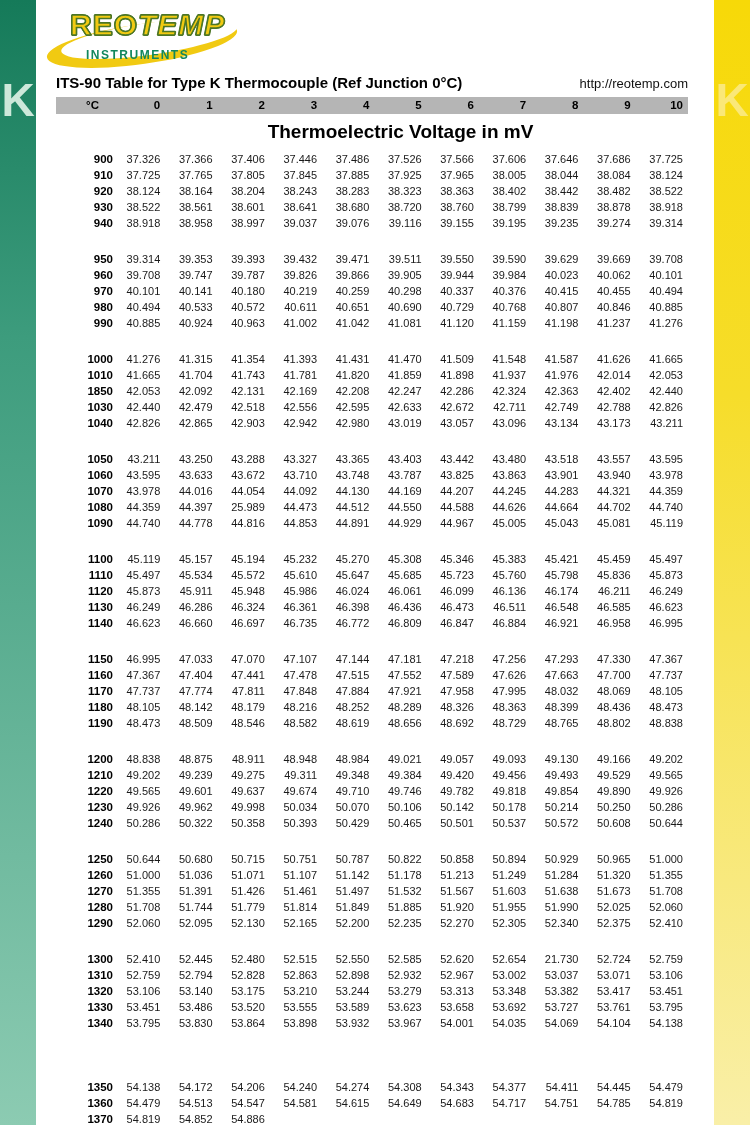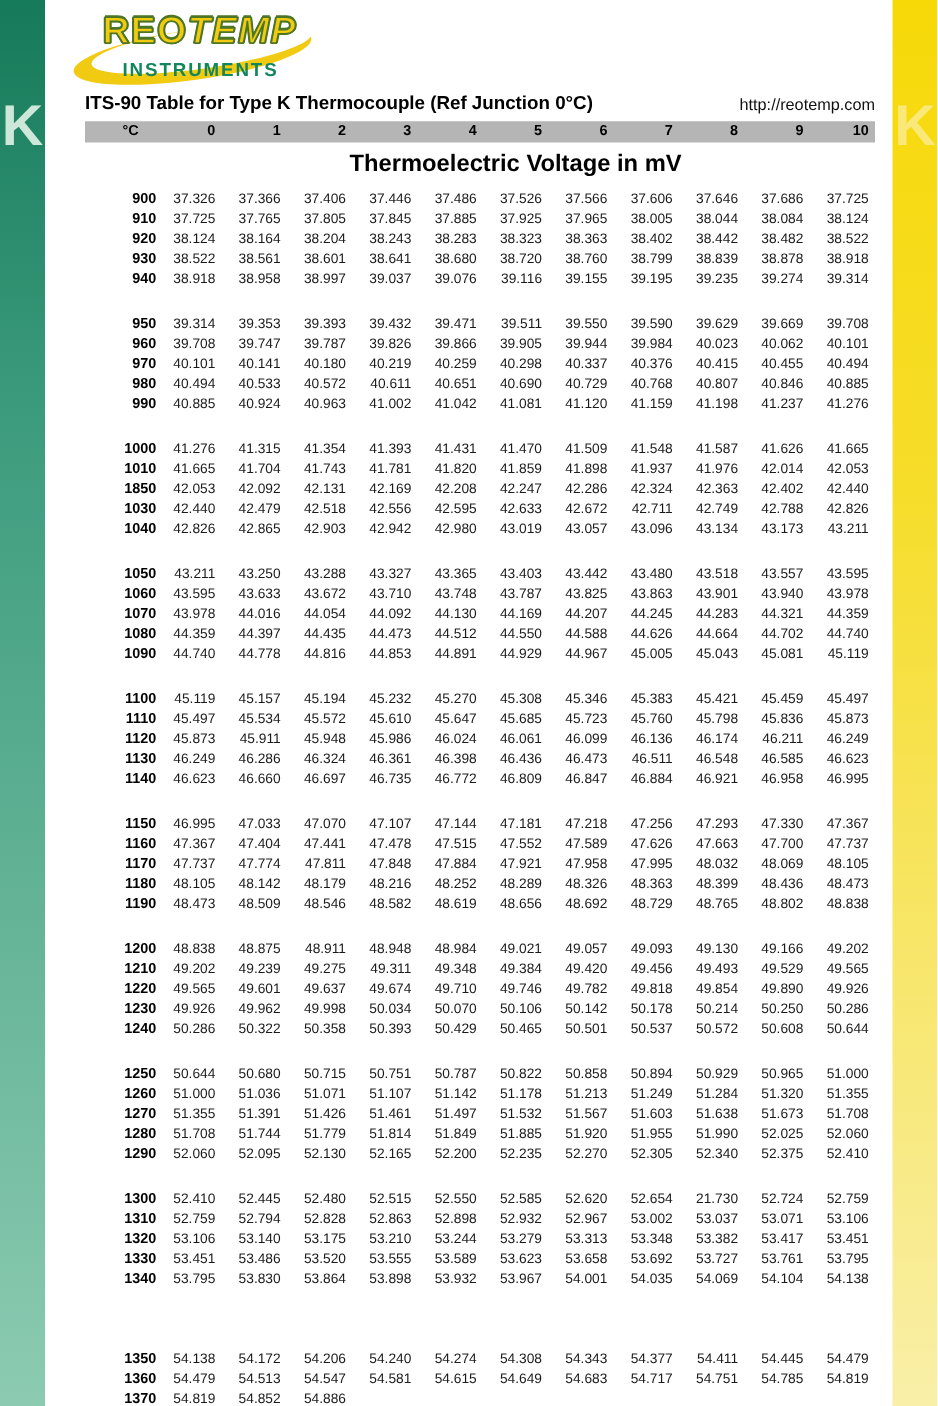--- a/index.html
+++ b/index.html
@@ -8,30 +8,30 @@
 
   
   .side-bar{position:absolute; top:0; width:36px; height:1125px;}
   .side-left{left:0; background:linear-gradient(180deg,#157a59 0%,#3d9c7d 30%,#8ccbb2 100%);}
   .side-right{right:0; background:linear-gradient(180deg,#f7d908 0%,#f6dd2a 35%,#f9efa8 100%);}
   .side-k{position:absolute; top:76px; left:0; width:100%; text-align:center;
           font-size:46px; font-weight:bold; line-height:48px;}
   .side-left .side-k{color:#cde8da;}
   .side-right .side-k{color:#fae878;}
 
-  .content{position:absolute; left:36px; top:0; width:678px; height:967px;}
+  .content{position:absolute; left:24px; top:0; width:678px; height:967px;}
 
   
   .logo{position:relative; width:250px; height:58px; margin:10px 0 0 18px;}
   .swoosh{position:absolute; left:0; top:0;}
   .logo-text{position:absolute; left:28px; top:-2px; font-size:30px; font-weight:bold;
              color:#f1ca12; letter-spacing:1px; -webkit-text-stroke:1.3px #4c7626;
              text-shadow:-1px 0 #4c7626, 1px 0 #4c7626, 0 -1px #4c7626, 0 1px #4c7626;}
   .logo-text .temp{font-style:italic;}
-  .instruments{position:absolute; left:44px; top:38px; font-size:15px; font-weight:bold;
+  .instruments{position:absolute; left:44px; top:38px; font-size:12px; font-weight:bold;
                color:#12875d; letter-spacing:1.5px;}
 
   
   .title-row{display:flex; justify-content:space-between; align-items:flex-end;
              margin:4px 14px 0 32px; height:19px;}
   .doc-title{font-size:15px; font-weight:bold; color:#000;}
   .doc-url{font-size:13px; color:#111;}
 
   
   .table{margin:6px 14px 0 32px; width:632px;}
@@ -362,21 +362,21 @@
               <span class="cell val">44.207</span>
               <span class="cell val">44.245</span>
               <span class="cell val">44.283</span>
               <span class="cell val">44.321</span>
               <span class="cell val">44.359</span>
             </div>
             <div class="row">
               <span class="cell temp">1080</span>
               <span class="cell val">44.359</span>
               <span class="cell val">44.397</span>
-              <span class="cell val">44.435</span>
+              <span class="cell val">25.989</span>
               <span class="cell val">44.473</span>
               <span class="cell val">44.512</span>
               <span class="cell val">44.550</span>
               <span class="cell val">44.588</span>
               <span class="cell val">44.626</span>
               <span class="cell val">44.664</span>
               <span class="cell val">44.702</span>
               <span class="cell val">44.740</span>
             </div>
             <div class="row">

